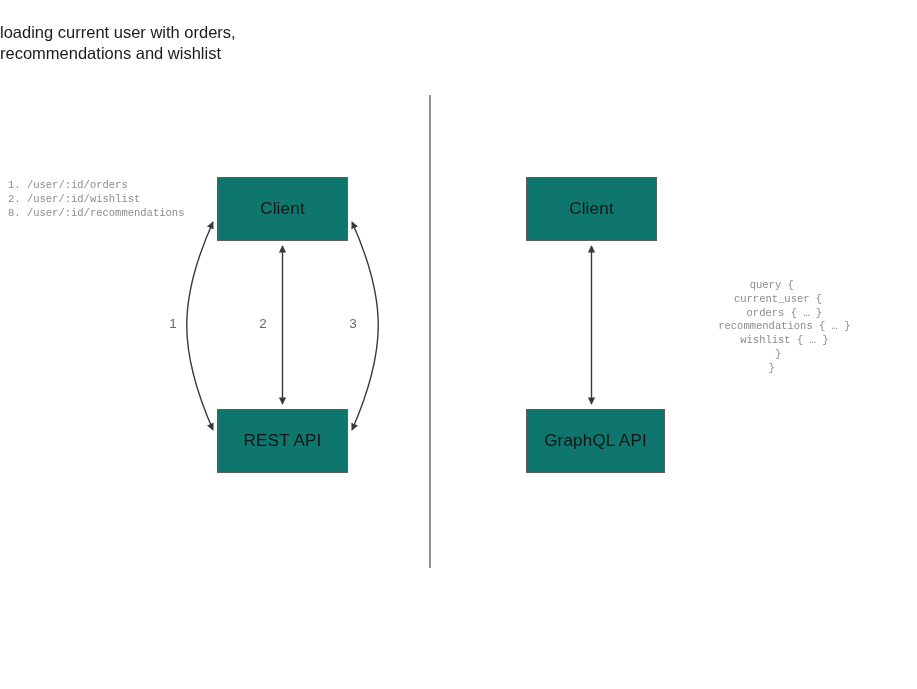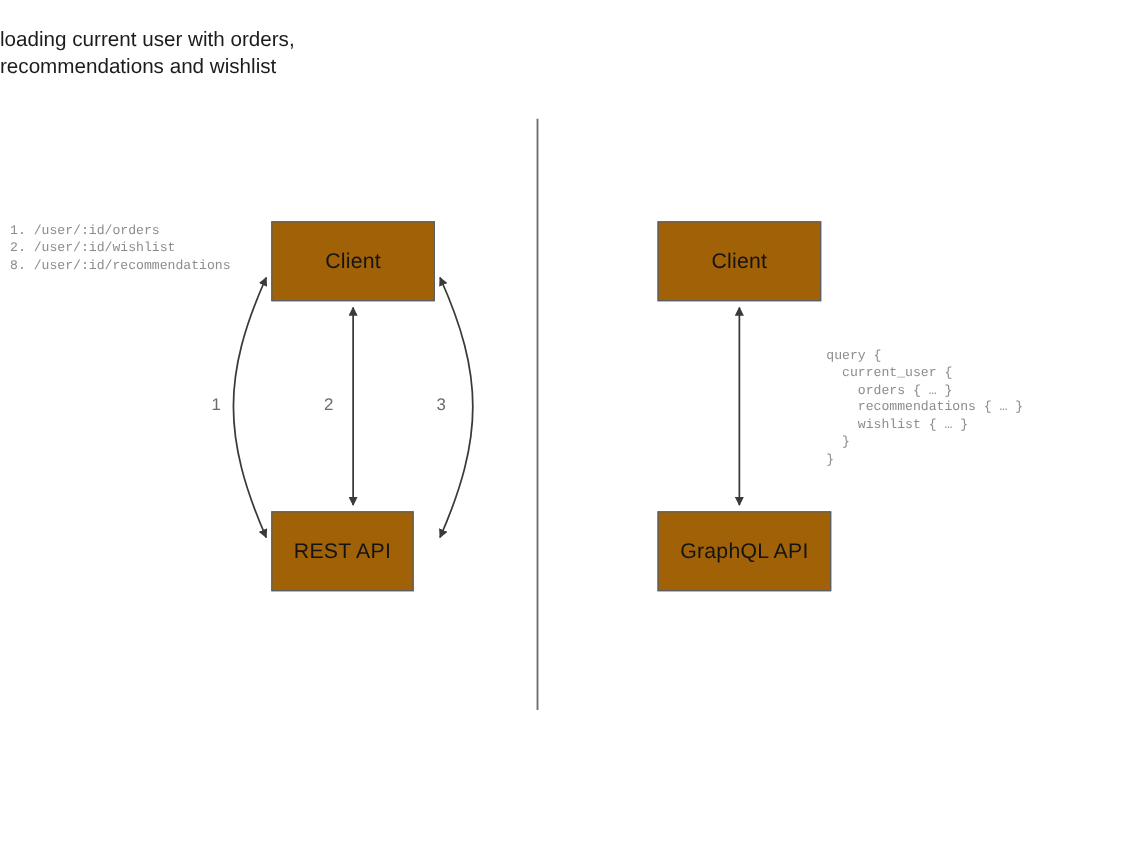--- a/index.html
+++ b/index.html
@@ -31,32 +31,32 @@
     text-align: left;
     font-size: 16.5px;
     line-height: 21px;
     color: #1c1c1c;
     white-space: pre-line;
   }
 
   .node-box {
     position: absolute;
     box-sizing: border-box;
-    background: #a16207;
+    background: #0f766e;
     border: 1.4px solid #5e5e5e;
     display: flex;
     align-items: center;
     justify-content: center;
     font-size: 17px;
     color: #141414;
     letter-spacing: 0.2px;
   }
 
   #rest-client-box   { left: 217px; top: 177px; width: 131px; height: 64px; }
-  #rest-api-box      { left: 217px; top: 409px; width: 114px; height: 64px; }
+  #rest-api-box      { left: 217px; top: 409px; width: 131px; height: 64px; }
   #graphql-client-box{ left: 526px; top: 177px; width: 131px; height: 64px; }
   #graphql-api-box   { left: 526px; top: 409px; width: 139px; height: 64px; }
 
   .edge-label {
     position: absolute;
     font-size: 13.5px;
     color: #6a6a6a;
     text-align: center;
     width: 20px;
   }
@@ -66,21 +66,21 @@
 
   .code-block {
     position: absolute;
     font-family: "Liberation Mono", "DejaVu Sans Mono", monospace;
     font-size: 10.5px;
     line-height: 13.8px;
     color: #8c8c8c;
     white-space: pre;
   }
   #rest-endpoint-list { left: 8px; top: 179px; }
-  #graphql-query-block { left: 661px; top: 279px; }
+  #graphql-query-block { left: 693px; top: 279px; text-align: center; }
 </style>
 </head>
 <body>
 
 <svg id="diagram-canvas" viewBox="0 0 917 689">
   <defs>
     <marker id="arrow-head" viewBox="0 0 10 10" refX="9" refY="5" markerWidth="5.2" markerHeight="5.2" orient="auto-start-reverse">
       <path d="M 0 0 L 10 5 L 0 10 z" fill="#3a3a3a"></path>
     </marker>
   </defs>

